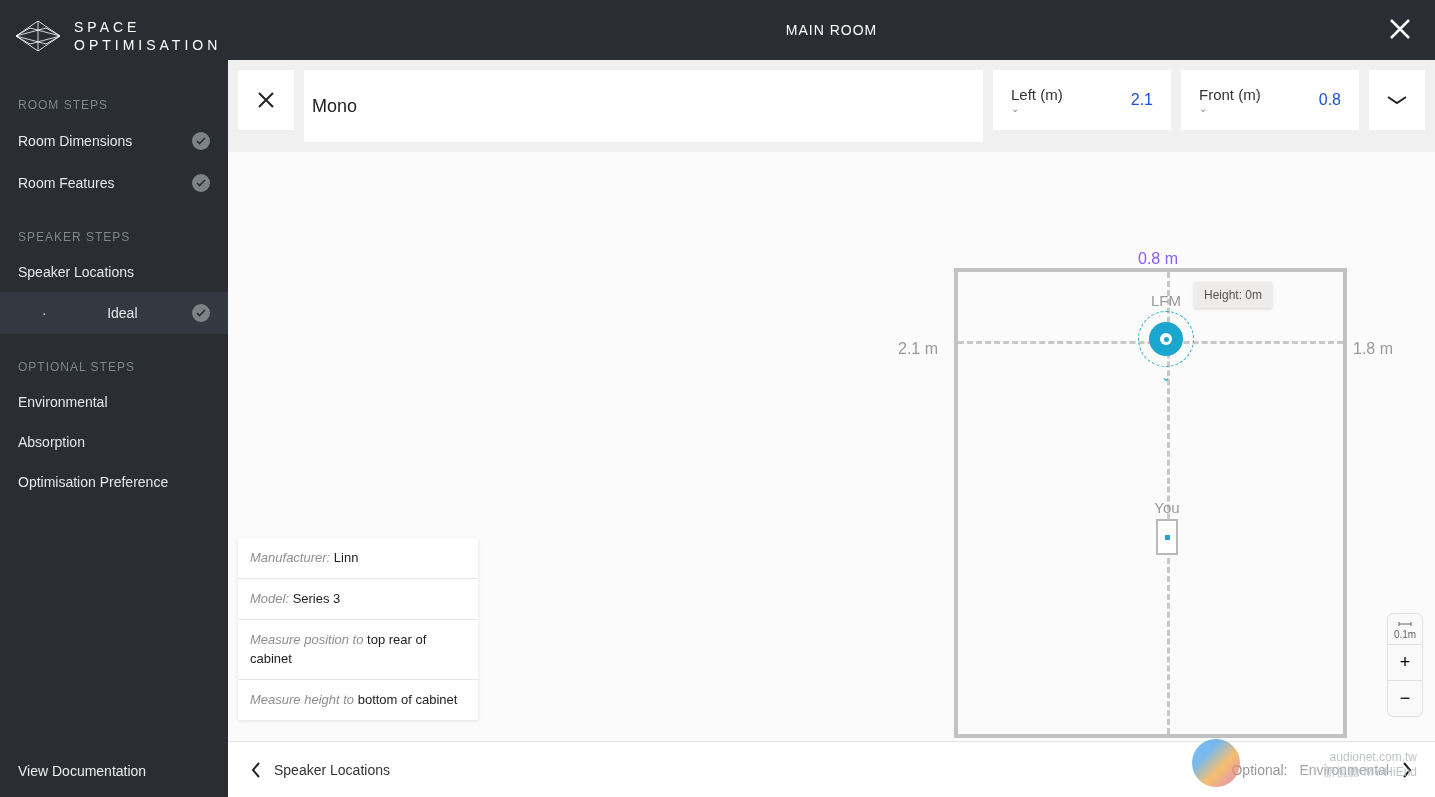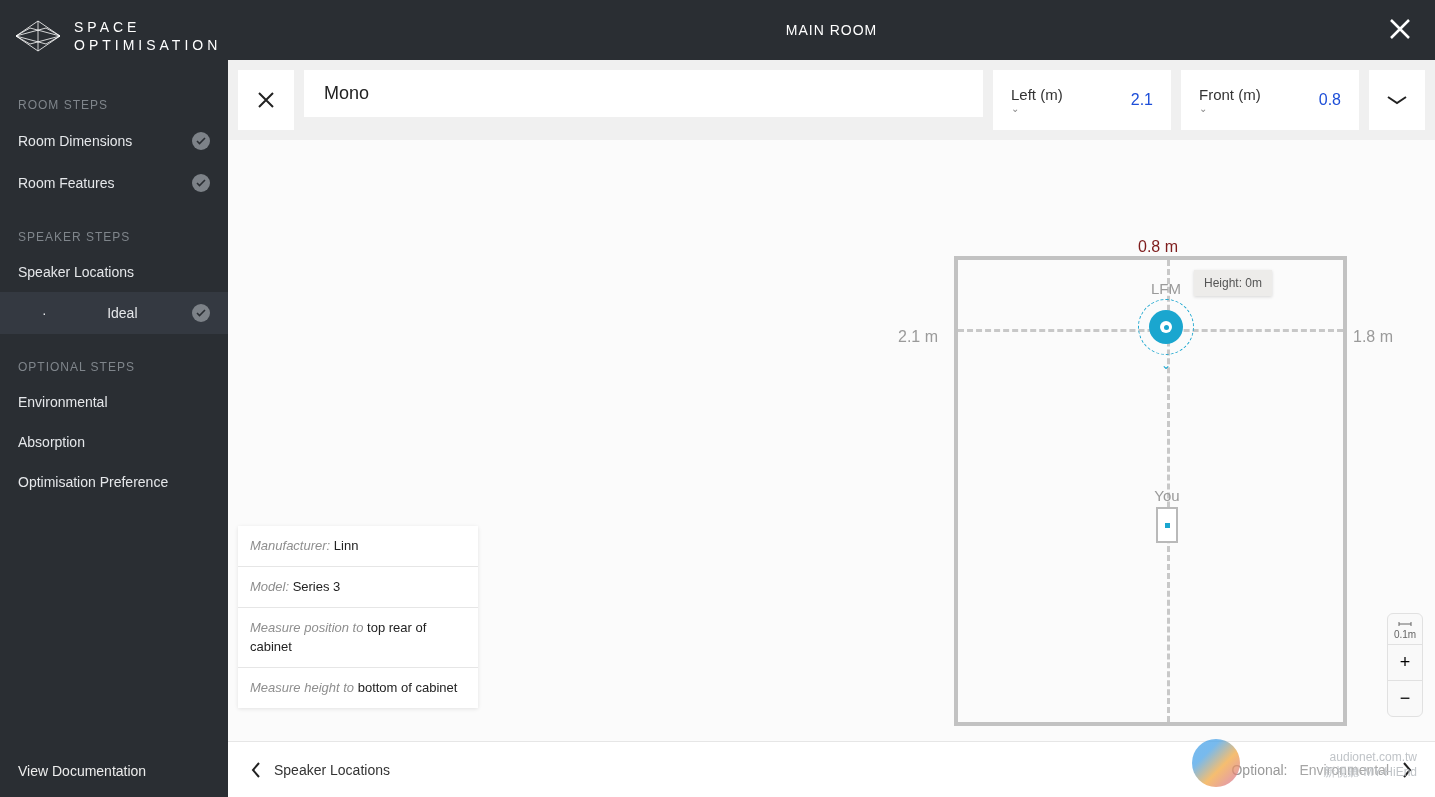--- a/index.html
+++ b/index.html
@@ -18,35 +18,35 @@
 .check-icon{width:18px;height:18px;border-radius:50%;background:#7d8288;display:flex;align-items:center;justify-content:center;}
 .check-icon svg{stroke:#2a2e33;}
 
 .main{flex:1;display:flex;flex-direction:column;background:#f8f8f8;position:relative;}
 .top-bar{height:60px;background:#2a2e33;color:#fff;display:flex;align-items:center;justify-content:center;position:relative;}
 .top-title{font-size:14px;letter-spacing:1px;font-weight:500;}
 .close-top{position:absolute;right:22px;top:16px;cursor:pointer;}
 
 .control-row{display:flex;gap:10px;padding:10px;background:#f0f0f0;}
 .ctrl-close{width:56px;height:60px;background:#fff;display:flex;align-items:center;justify-content:center;cursor:pointer;}
-.ctrl-label{flex:1;height:47px;background:#fff;display:flex;align-items:center;padding:0 20px;font-size:18px;color:#222;}
+.ctrl-label{flex:1;height:72px;background:#fff;display:flex;align-items:center;padding:0 8px;font-size:18px;color:#222;}
 .ctrl-box{width:178px;height:60px;background:#fff;display:flex;align-items:center;justify-content:space-between;padding:0 18px;}
 .ctrl-box .lbl-wrap{display:flex;flex-direction:column;align-items:flex-start;font-size:15px;color:#333;}
 .ctrl-box .chev{font-size:10px;color:#888;}
 .ctrl-box .val{color:#1d4ed8;font-size:16px;font-weight:500;margin-left:36px;}
 .ctrl-expand{width:56px;height:60px;background:#fff;display:flex;align-items:center;justify-content:center;cursor:pointer;}
 
 .workspace{flex:1;position:relative;background:#fbfbfb;}
 
 .room{position:absolute;left:726px;top:116px;width:393px;height:470px;border:4px solid #c2c2c2;}
 .room-dots{position:absolute;inset:2px;background-image:radial-gradient(circle,#c8c8c8 0.7px,transparent 0.7px);background-size:10px 10px;}
 .vline{position:absolute;left:209px;top:0;height:100%;border-left:3px dashed #c8c8c8;}
 .hline{position:absolute;top:69px;left:0;width:100%;border-top:3px dashed #c8c8c8;}
 
-.dim-top{position:absolute;left:910px;top:98px;color:#7f1d1d;font-size:16px;text-align:center;}
+.dim-top{position:absolute;left:910px;top:98px;color:#8b5cf6;font-size:16px;text-align:center;}
 .dim-left{position:absolute;left:670px;top:188px;color:#9a9a9a;font-size:16px;}
 .dim-right{position:absolute;left:1125px;top:188px;color:#9a9a9a;font-size:16px;}
 
 .speaker{position:absolute;left:180px;top:39px;width:56px;height:56px;border-radius:50%;border:1px dashed #1aa6cf;display:flex;align-items:center;justify-content:center;cursor:move;}
 .speaker-outer{width:34px;height:34px;border-radius:50%;background:#1aa6cf;display:flex;align-items:center;justify-content:center;}
 .speaker-inner{width:12px;height:12px;border-radius:50%;background:#fff;display:flex;align-items:center;justify-content:center;}
 .speaker-dot{width:5px;height:5px;border-radius:50%;background:#1aa6cf;}
 .speaker-chev{position:absolute;left:50%;top:58px;transform:translateX(-50%);color:#1aa6cf;font-size:12px;}
 .speaker-label{position:absolute;left:50%;top:-20px;transform:translateX(-50%);color:#9a9a9a;font-size:15px;}
 .height-tip{position:absolute;left:236px;top:10px;background:#edecea;color:#555;font-size:12px;padding:6px 10px;box-shadow:0 1px 3px rgba(0,0,0,.15);white-space:nowrap;}

